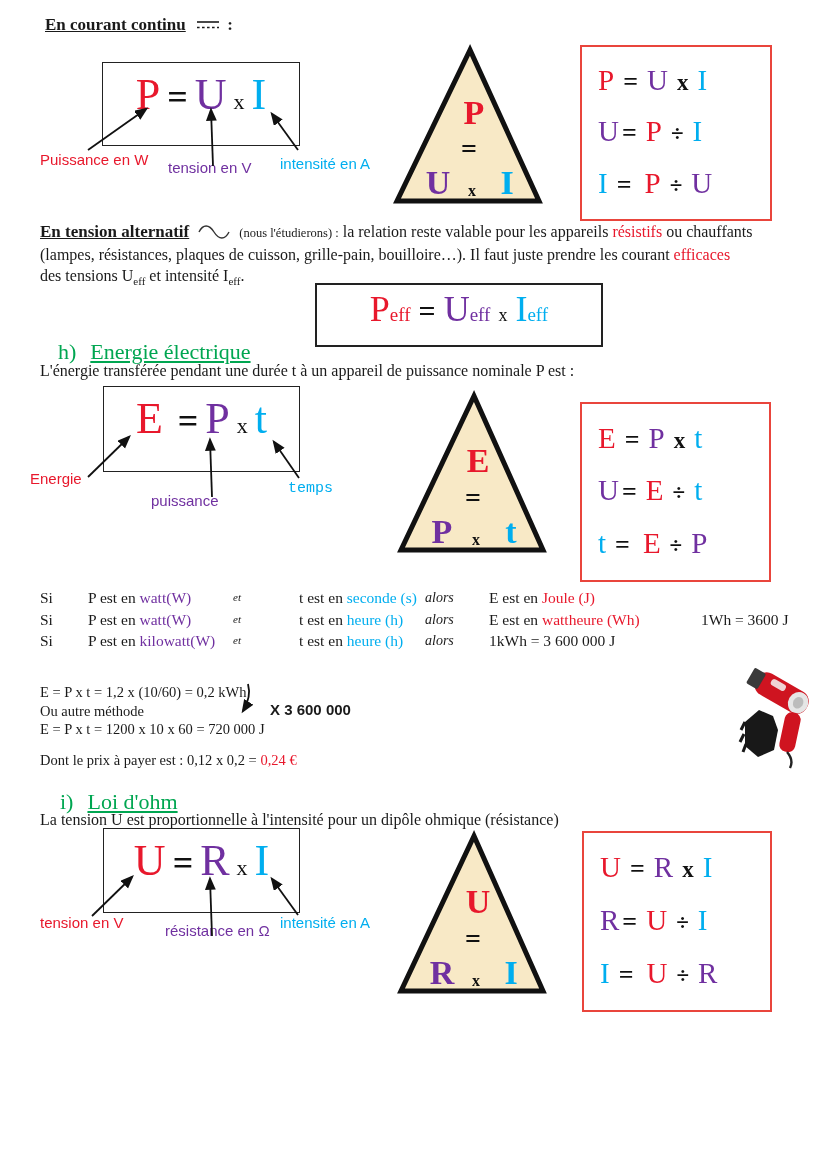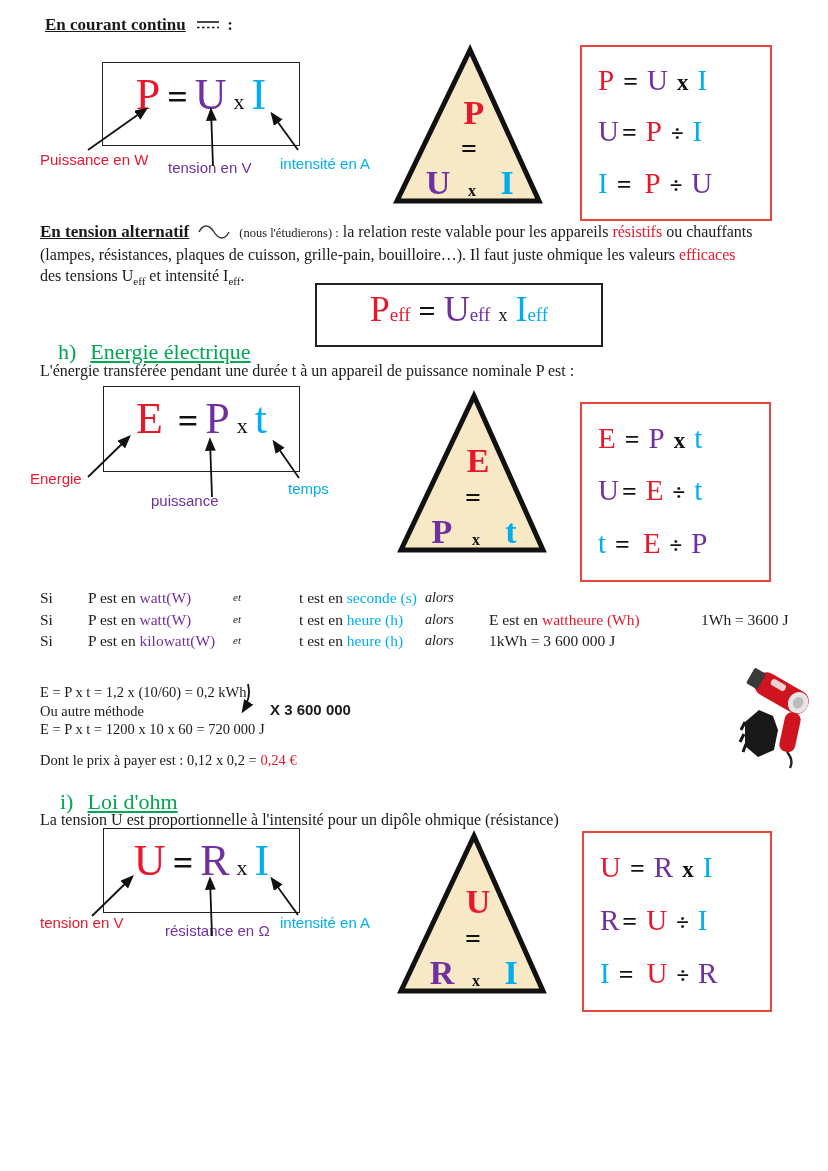--- a/index.html
+++ b/index.html
@@ -144,21 +144,21 @@
     </div>
   </div>
 
   <div class="para abs" style="left:40px;top:221px;">
     <span class="h-main"><span class="ul">En tension alternatif</span></span>
     <svg width="34" height="15" viewBox="0 0 34 15" style="vertical-align:-2px;margin:0 4px;">
       <path d="M2,8 C6,0 12,0 17,8 C22,16 28,16 32,8" fill="none" stroke="#333" stroke-width="1.4"></path>
     </svg>
     <span class="small-note">(nous l'étudierons) :</span>
     <span>la relation reste valable pour les appareils </span><span class="c-red">résistifs</span><span> ou chauffants</span><br>
-    <span>(lampes, résistances, plaques de cuisson, grille-pain, bouilloire…). Il faut juste ohmique les valeurs </span><span class="c-red">efficaces</span><br>
+    <span>(lampes, résistances, plaques de cuisson, grille-pain, bouilloire…). Il faut juste prendre les courant </span><span class="c-red">efficaces</span><br>
     <span>des tensions U</span><sub style="font-size:11px;">eff</sub><span> et intensité I</span><sub style="font-size:11px;">eff</sub><span>.</span>
   </div>
 
   <div class="peffbox abs" style="left:315px;top:283px;width:288px;height:64px;">
     <span class="big c-red"><span>P</span><span class="sub">eff</span></span>
     <span class="eq">=</span>
     <span class="big c-purple"><span>U</span><span class="sub">eff</span></span>
     <span class="op">x</span>
     <span class="big c-cyan"><span>I</span><span class="sub">eff</span></span>
   </div>
@@ -171,21 +171,21 @@
   <div class="fbox abs" style="left:103px;top:386px;width:197px;height:86px;">
     <span class="big c-red" style="margin-right:8px;">E</span>
     <span class="eq">=</span>
     <span class="big c-purple">P</span>
     <span class="op c-purple">x</span>
     <span class="big c-cyan">t</span>
   </div>
 
   <div class="hand abs c-red" style="left:30px;top:470px;">Energie</div>
   <div class="hand abs c-purple" style="left:151px;top:492px;">puissance</div>
-  <div class="hand abs c-cyan" style="left:288px;top:480px;">temps</div>
+  <div class="hand abs c-cyan" style="left:288px;top:480px;font-family:Liberation Mono, monospace;">temps</div>
 
   <svg class="abs" style="left:396px;top:390px;" width="152" height="165" viewBox="0 0 152 165">
     <polygon points="78,6 5,160 147,160" fill="var(--cream)" stroke="#111" stroke-width="5"></polygon>
     <text x="82" y="82" text-anchor="middle" font-size="34" fill="var(--red)">E</text>
     <text x="77" y="117" text-anchor="middle" font-size="28" fill="#111">=</text>
     <text x="46" y="153" text-anchor="middle" font-size="34" fill="var(--purple)">P</text>
     <text x="80" y="155" text-anchor="middle" font-size="16" fill="#111">x</text>
     <text x="115" y="153" text-anchor="middle" font-size="34" fill="var(--cyan)">t</text>
   </svg>
 
@@ -213,20 +213,21 @@
     </div>
   </div>
 
   <div class="units abs" style="left:40px;top:587px;">
     <div class="row">
       <span class="cell w-si">Si</span>
       <span class="cell w-p"><span>P est en </span><span class="c-purple">watt(W)</span></span>
       <span class="cell w-et">et</span>
       <span class="cell w-t"><span>t est en </span><span class="c-cyan">seconde (s)</span></span>
       <span class="cell w-al">alors</span>
+      <span class="cell w-e"><span>E est en </span><span class="c-red">Joule (J)</span></span>
       <span class="cell"></span>
     </div>
     <div class="row">
       <span class="cell w-si">Si</span>
       <span class="cell w-p"><span>P est en </span><span class="c-purple">watt(W)</span></span>
       <span class="cell w-et">et</span>
       <span class="cell w-t"><span>t est en </span><span class="c-cyan">heure (h)</span></span>
       <span class="cell w-al">alors</span>
       <span class="cell w-e"><span>E est en </span><span class="c-red">wattheure (Wh)</span></span>
       <span class="cell">1Wh = 3600 J</span>

